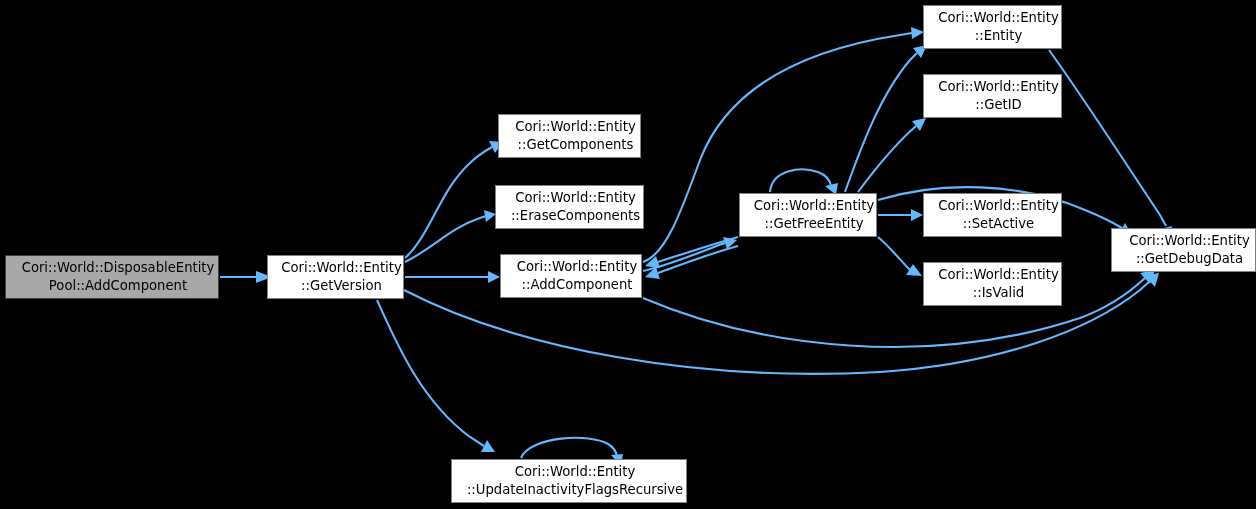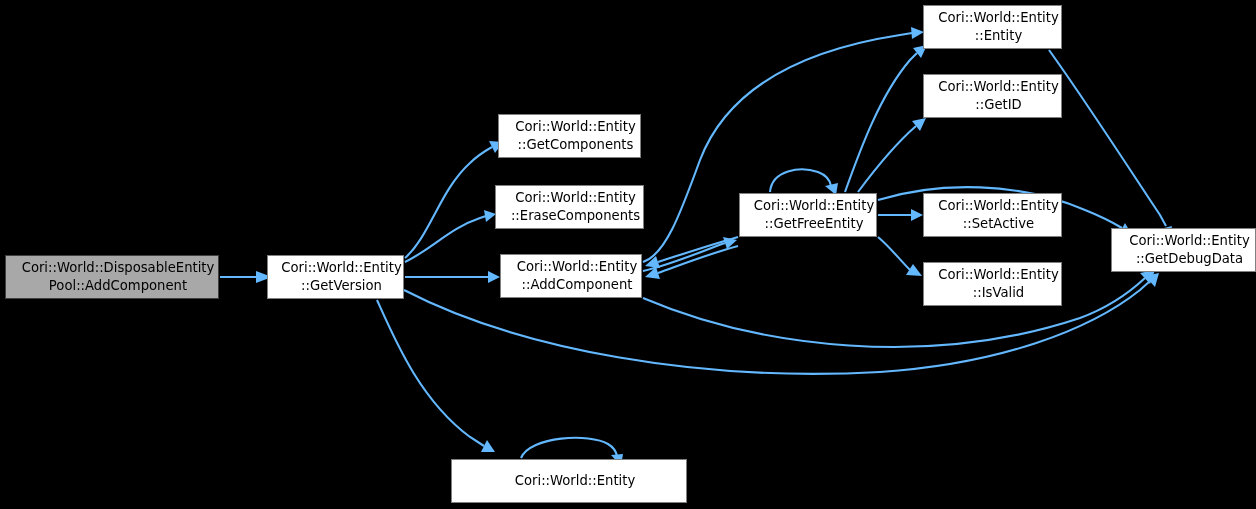--- a/index.html
+++ b/index.html
@@ -134,20 +134,21 @@
     <span class="l2">::EraseComponents</span>
   </div>
 
   <div class="node" style="left:500px;top:254px;width:142px;height:44px;">
     <span class="l1">Cori::World::Entity</span>
     <span class="l2">::AddComponent</span>
   </div>
 
   <div class="node" style="left:451px;top:459px;width:236px;height:44px;">
     <span class="l1">Cori::World::Entity</span>
+    <span class="l2">::UpdateInactivityFlagsRecursive</span>
   </div>
 
   <div class="node" style="left:739px;top:193px;width:138px;height:44px;">
     <span class="l1">Cori::World::Entity</span>
     <span class="l2">::GetFreeEntity</span>
   </div>
 
   <div class="node" style="left:923px;top:5px;width:139px;height:44px;">
     <span class="l1">Cori::World::Entity</span>
     <span class="l2">::Entity</span>

